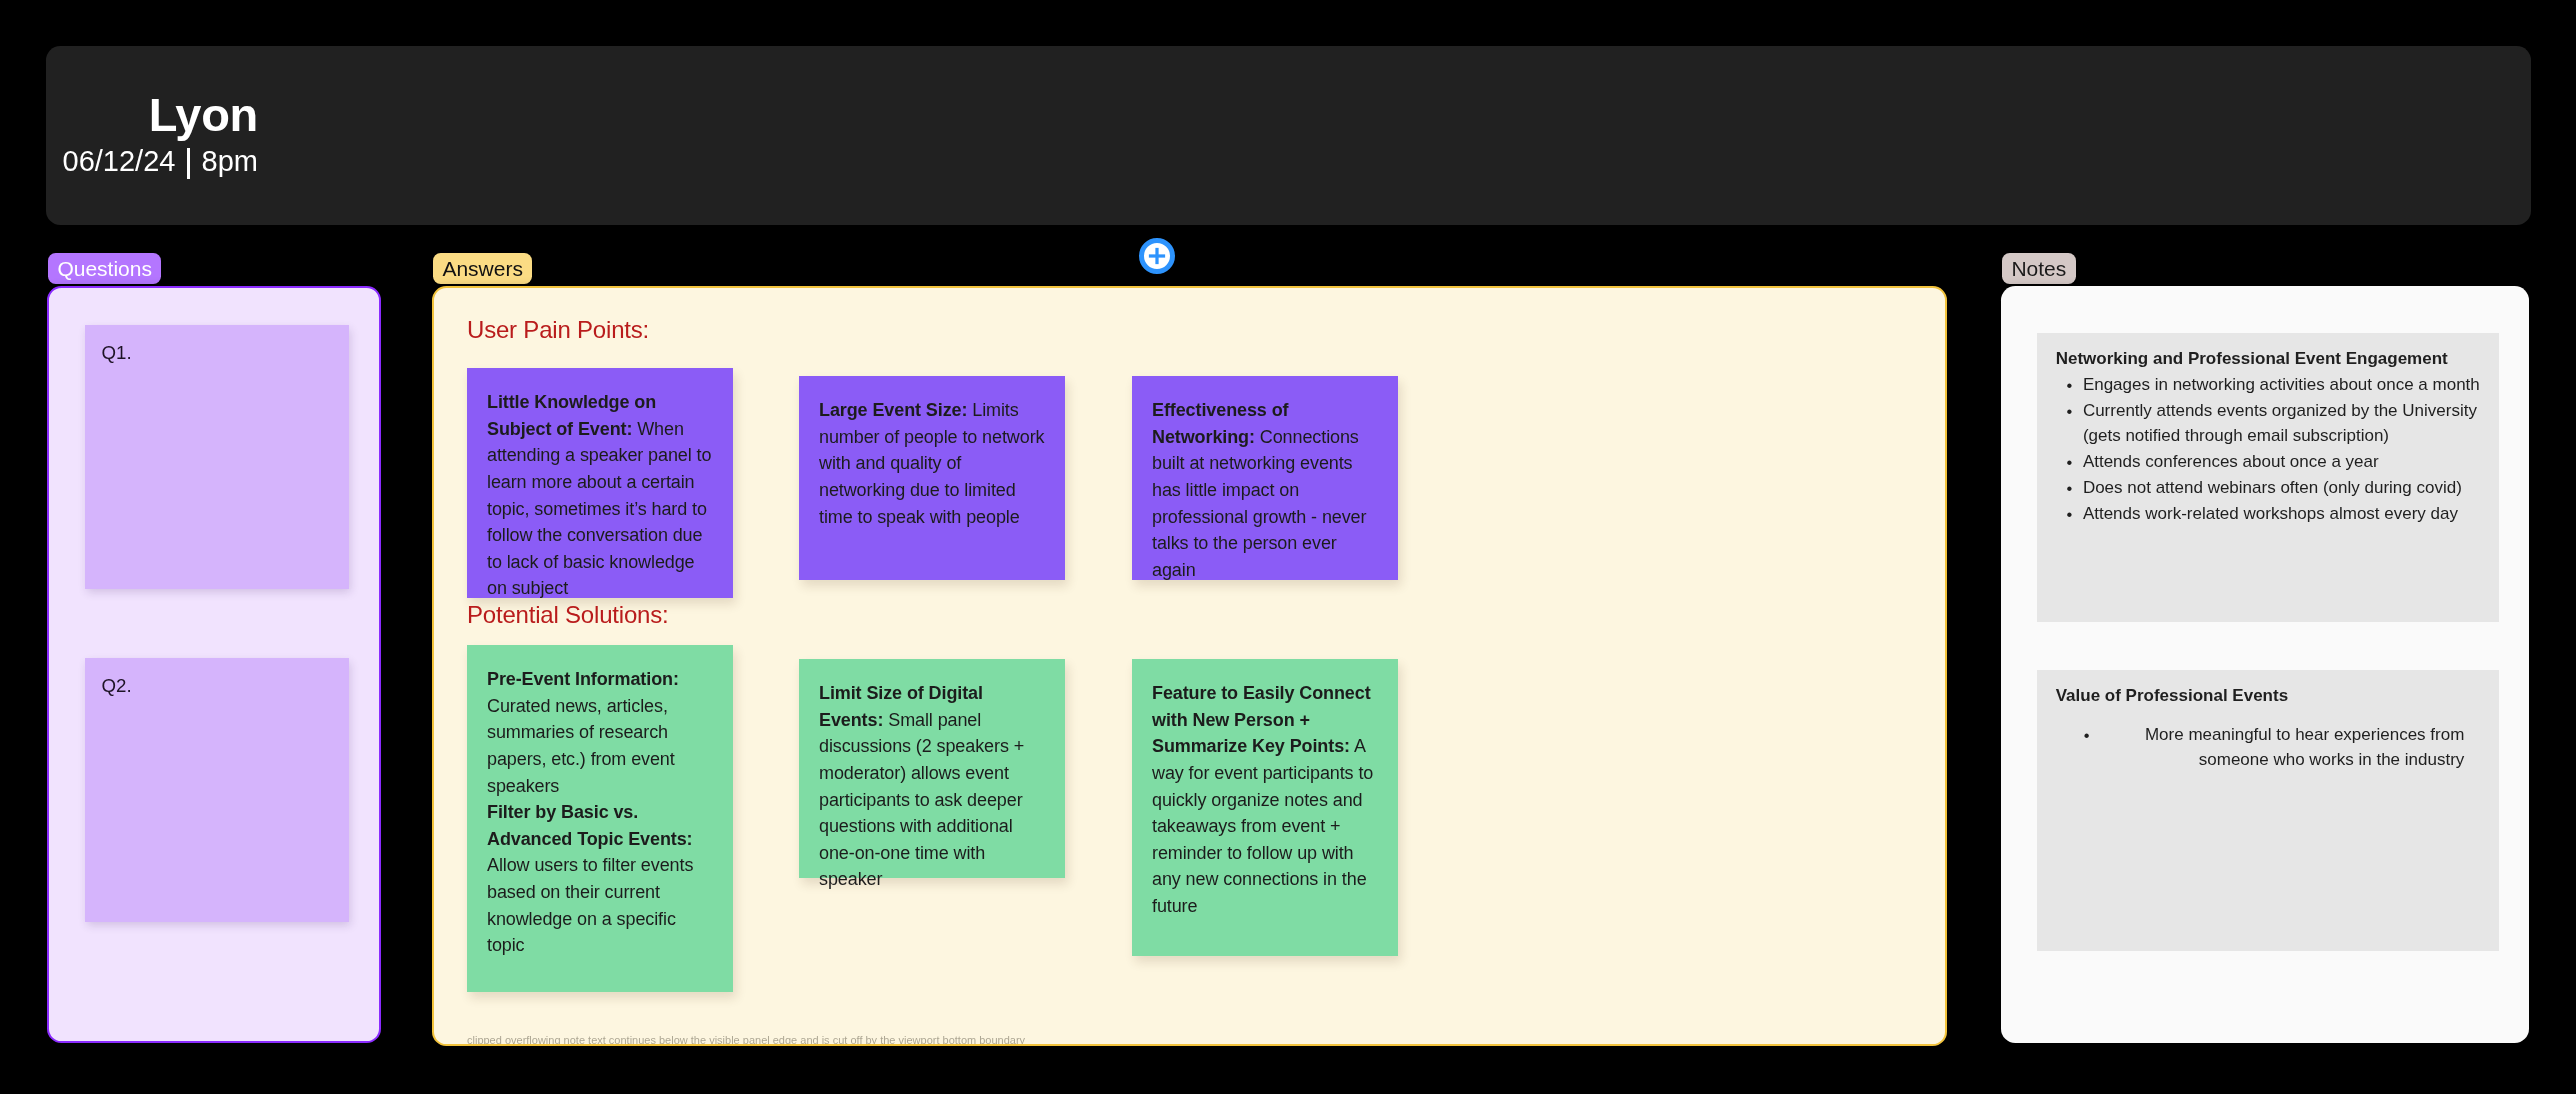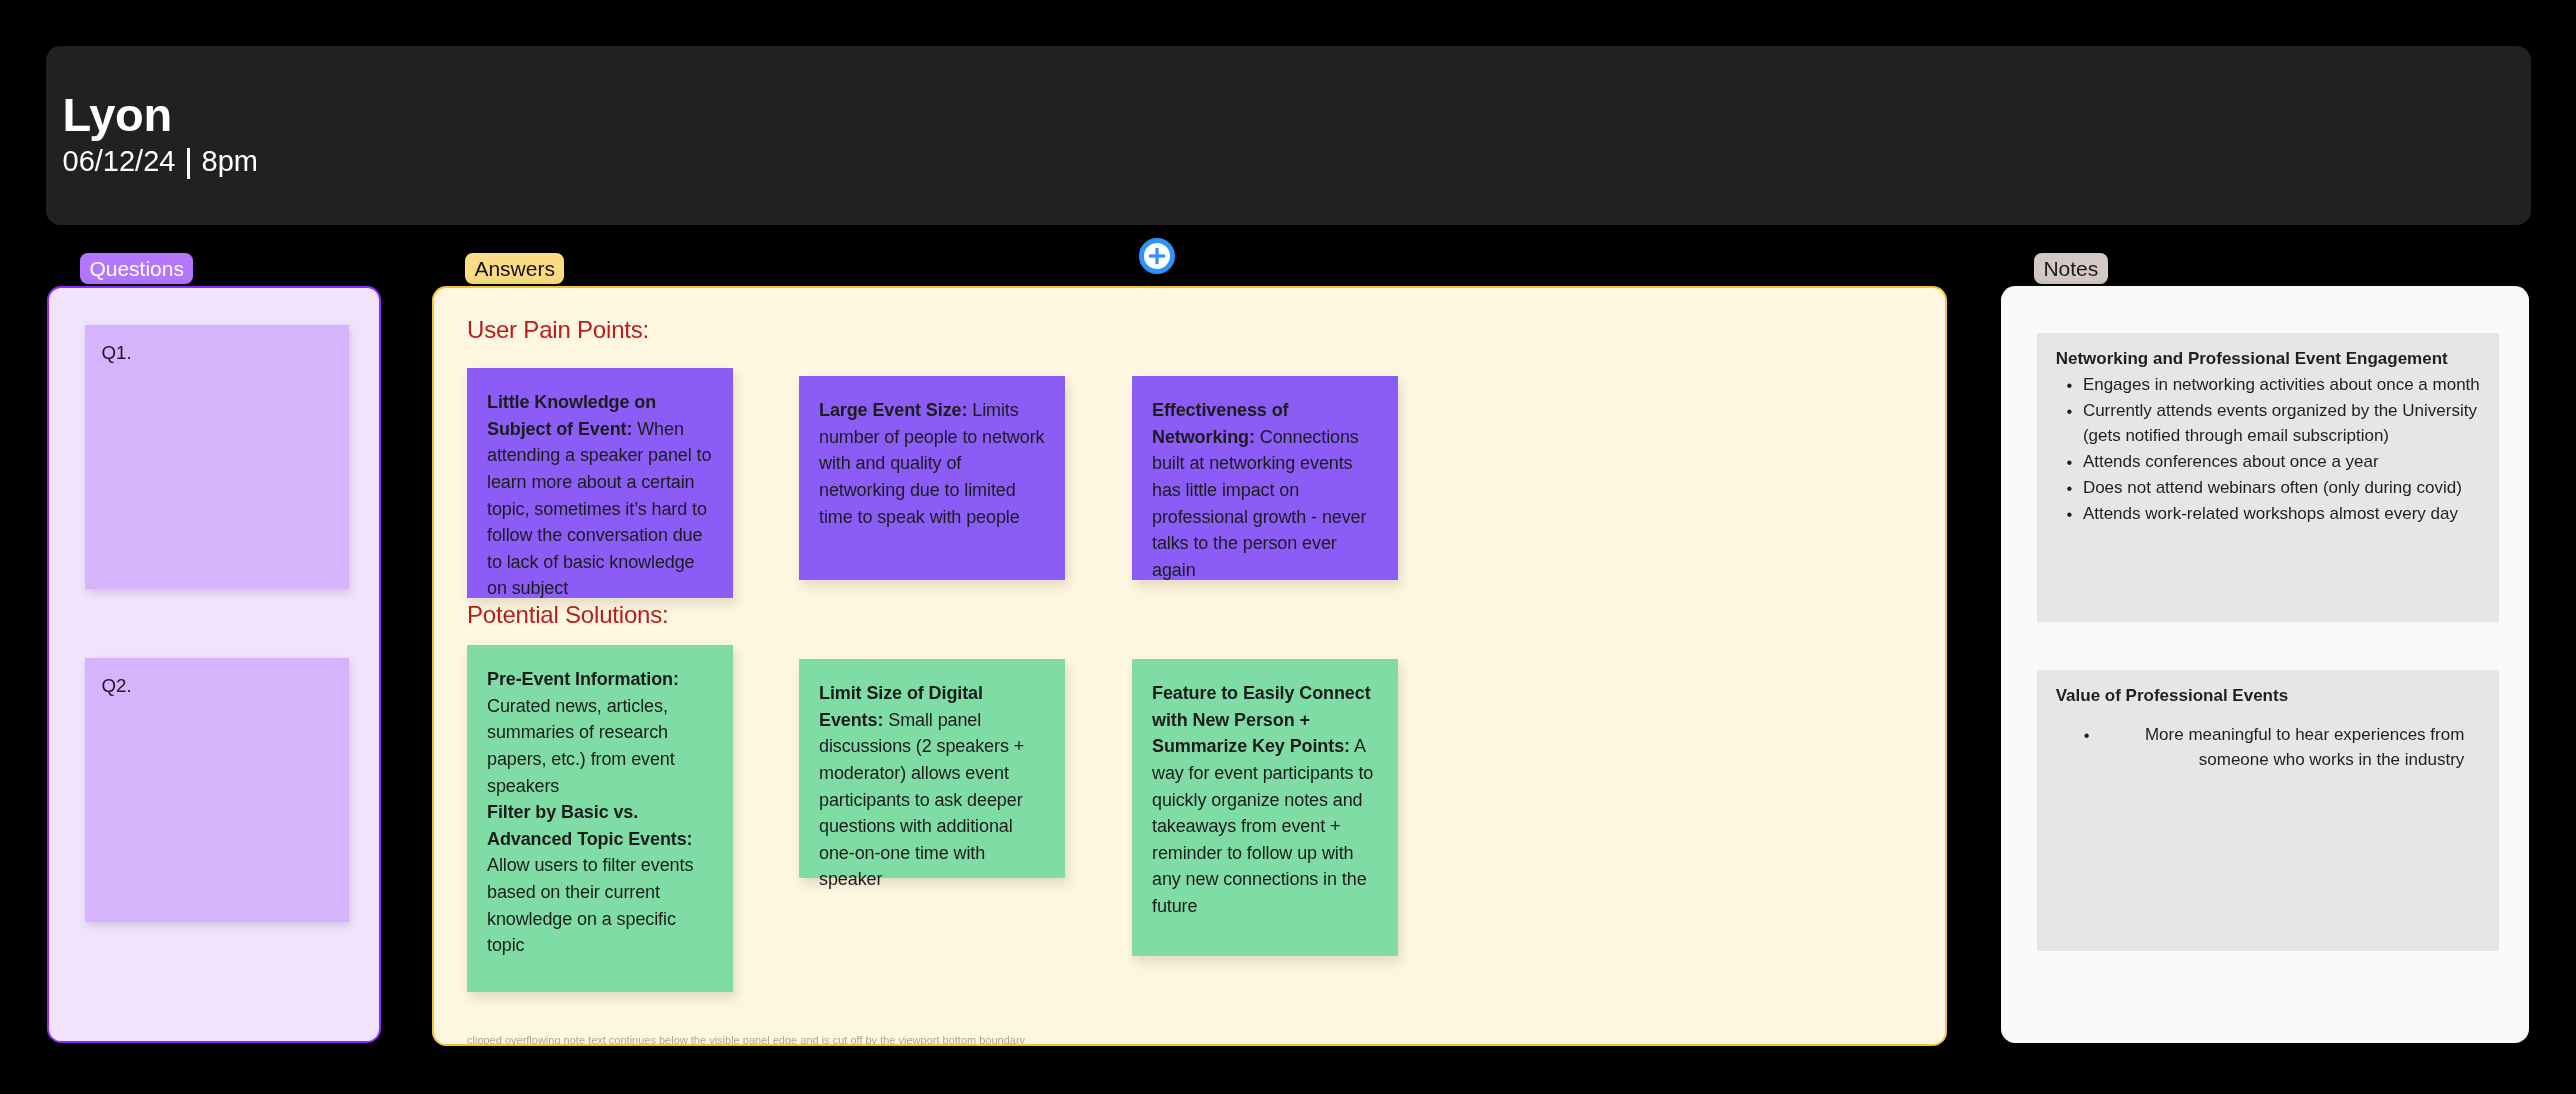--- a/index.html
+++ b/index.html
@@ -15,20 +15,21 @@
 
   
   .header-card {
     position: absolute;
     left: 46px; top: 46px;
     width: 2485px; height: 179px;
     background: #212121;
     border-radius: 14.3px;
     box-shadow: 0 3.3px 10px rgba(0,0,0,0.55);
     padding: 8px 0 0 0;
+    text-align: right;
   }
   .header-inner {
     position: absolute;
     left: 16.5px; bottom: 48px;
   }
   .event-title {
     font-size: 47px;
     font-weight: 700;
     color: #ffffff;
     letter-spacing: -0.3px;
@@ -62,21 +63,20 @@
     display: inline-flex;
     align-items: center;
     justify-content: flex-start;
     height: 31px;
     padding: 0 9.4px;
     border-radius: 7.7px;
     font-size: 21px;
     font-weight: 400;
     line-height: 1;
     white-space: nowrap;
-    margin-left: 32px;
   }
   .tab-questions {
     left: 48px; top: 253px;
     background: #B476FF;
     color: #ffffff;
   }
   .tab-answers {
     left: 433px; top: 253px;
     background: #FBDC84;
     color: #111111;

